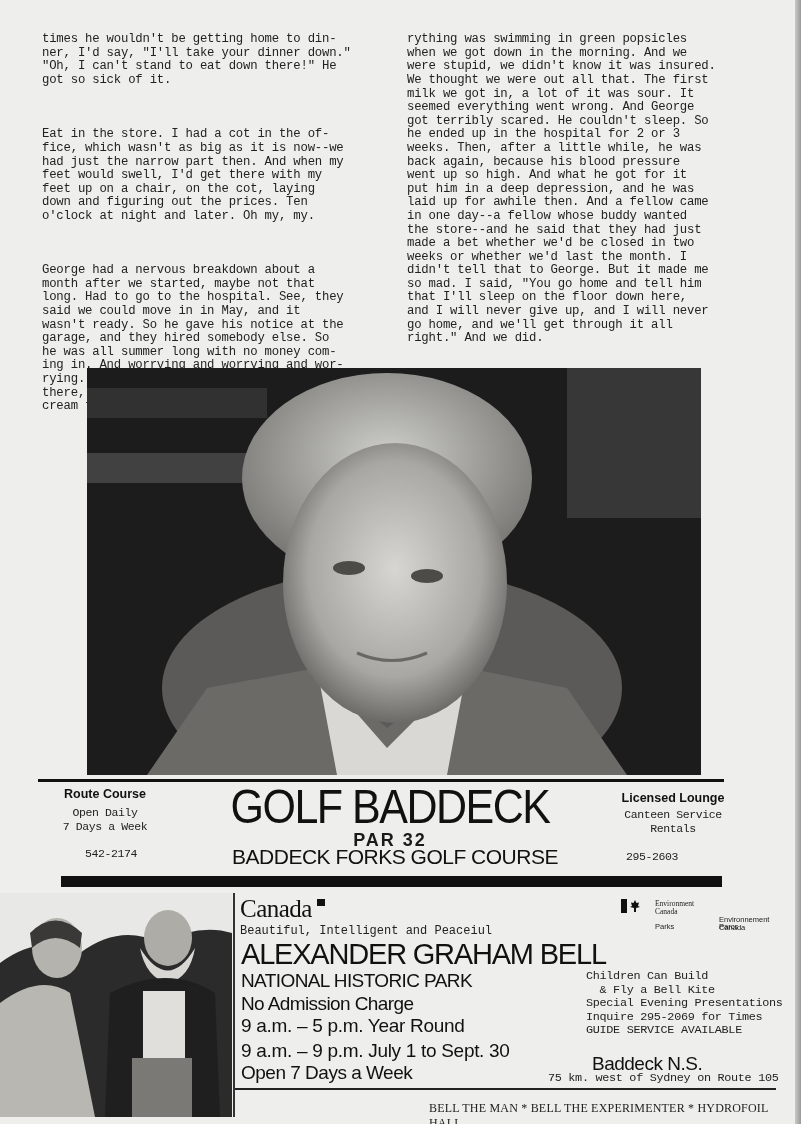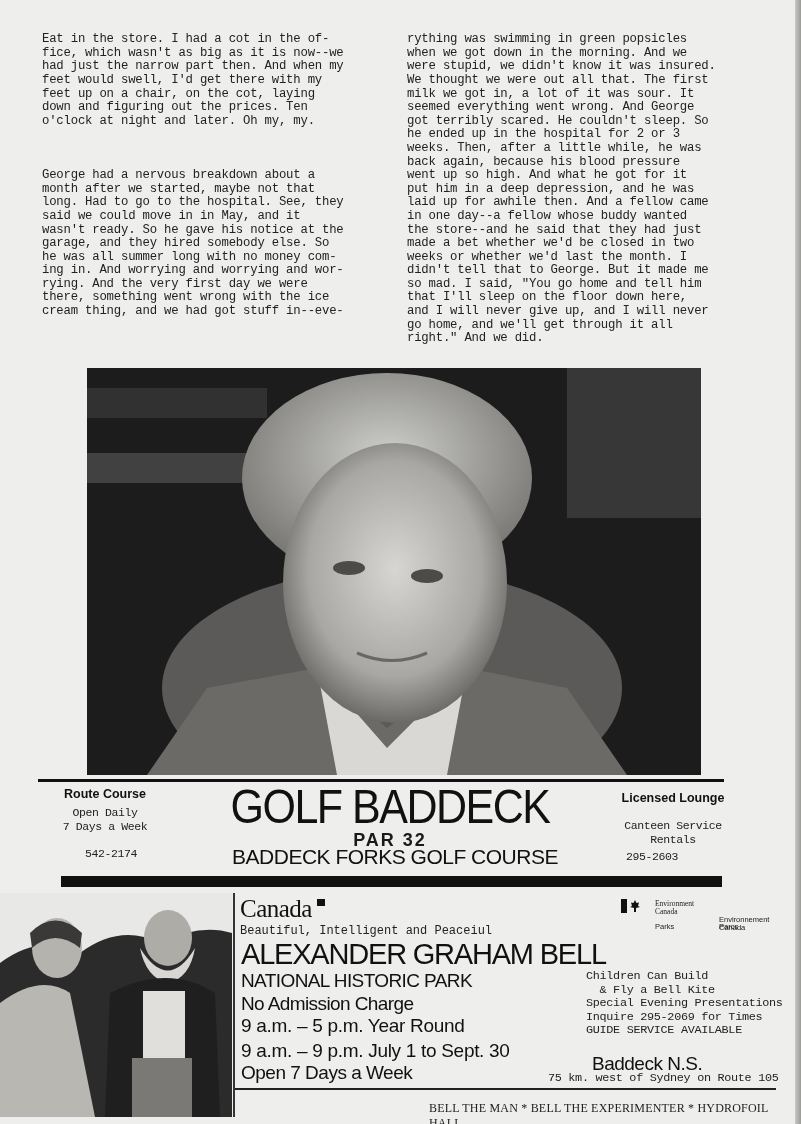--- a/index.html
+++ b/index.html
@@ -84,20 +84,24 @@
   #bell-directions { position: absolute; left: 548px; top: 1071px; font-size: 11.8px; color: #222; letter-spacing: -0.3px; }
   #bell-bottom-rule { position: absolute; left: 235px; top: 1088px; width: 541px; height: 1.5px; background: #222; }
   #bell-footer { position: absolute; left: 429px; top: 1101px; font-family: "Liberation Serif", serif; font-size: 12px; color: #222; letter-spacing: 0.2px; }
 
   #page-edge { position: absolute; right: 0; top: 0; width: 6px; height: 1124px; background: linear-gradient(90deg, #c9c9c6, #9a9a97); }
 </style>
 </head>
 <body>
 
 <div class="col" id="col-left">
+  <p>times he wouldn't be getting home to din-
+ner, I'd say, "I'll take your dinner down."
+"Oh, I can't stand to eat down there!" He
+got so sick of it.</p>
   <p>Eat in the store. I had a cot in the of-
 fice, which wasn't as big as it is now--we
 had just the narrow part then. And when my
 feet would swell, I'd get there with my
 feet up on a chair, on the cot, laying
 down and figuring out the prices. Ten
 o'clock at night and later. Oh my, my.</p>
   <p>George had a nervous breakdown about a
 month after we started, maybe not that
 long. Had to go to the hospital. See, they
@@ -169,21 +173,21 @@
   <div class="sans-b">Route Course</div>
   <div class="cond" style="margin-top:5px">Open Daily</div>
   <div class="cond">7 Days a Week</div>
 </div>
 <div class="cond" id="golf-phone-left">542-2174</div>
 <div id="golf-title">GOLF BADDECK</div>
 <div id="golf-par">PAR 32</div>
 <div id="golf-course">BADDECK FORKS GOLF COURSE</div>
 <div class="golf-right">
   <div class="sans-b">Licensed Lounge</div>
-  <div class="cond" style="margin-top:14px">Canteen Service</div>
+  <div class="cond" style="margin-top:3px">Canteen Service</div>
   <div class="cond">Rentals</div>
 </div>
 <div class="cond" id="golf-phone-right">295-2603</div>
 <div class="rule" id="golf-bottom-bar"></div>
 
 <div id="bell-photo">
   <svg width="232" height="224" viewBox="0 0 232 224">
     <rect width="232" height="224" fill="#e8e8e6"></rect>
     <path d="M0 70 Q40 40 80 60 Q120 30 160 50 Q200 30 232 40 L232 224 L0 224 Z" fill="#2b2b2b"></path>
     <ellipse cx="57" cy="55" rx="25" ry="30" fill="#b5b3ae"></ellipse>

